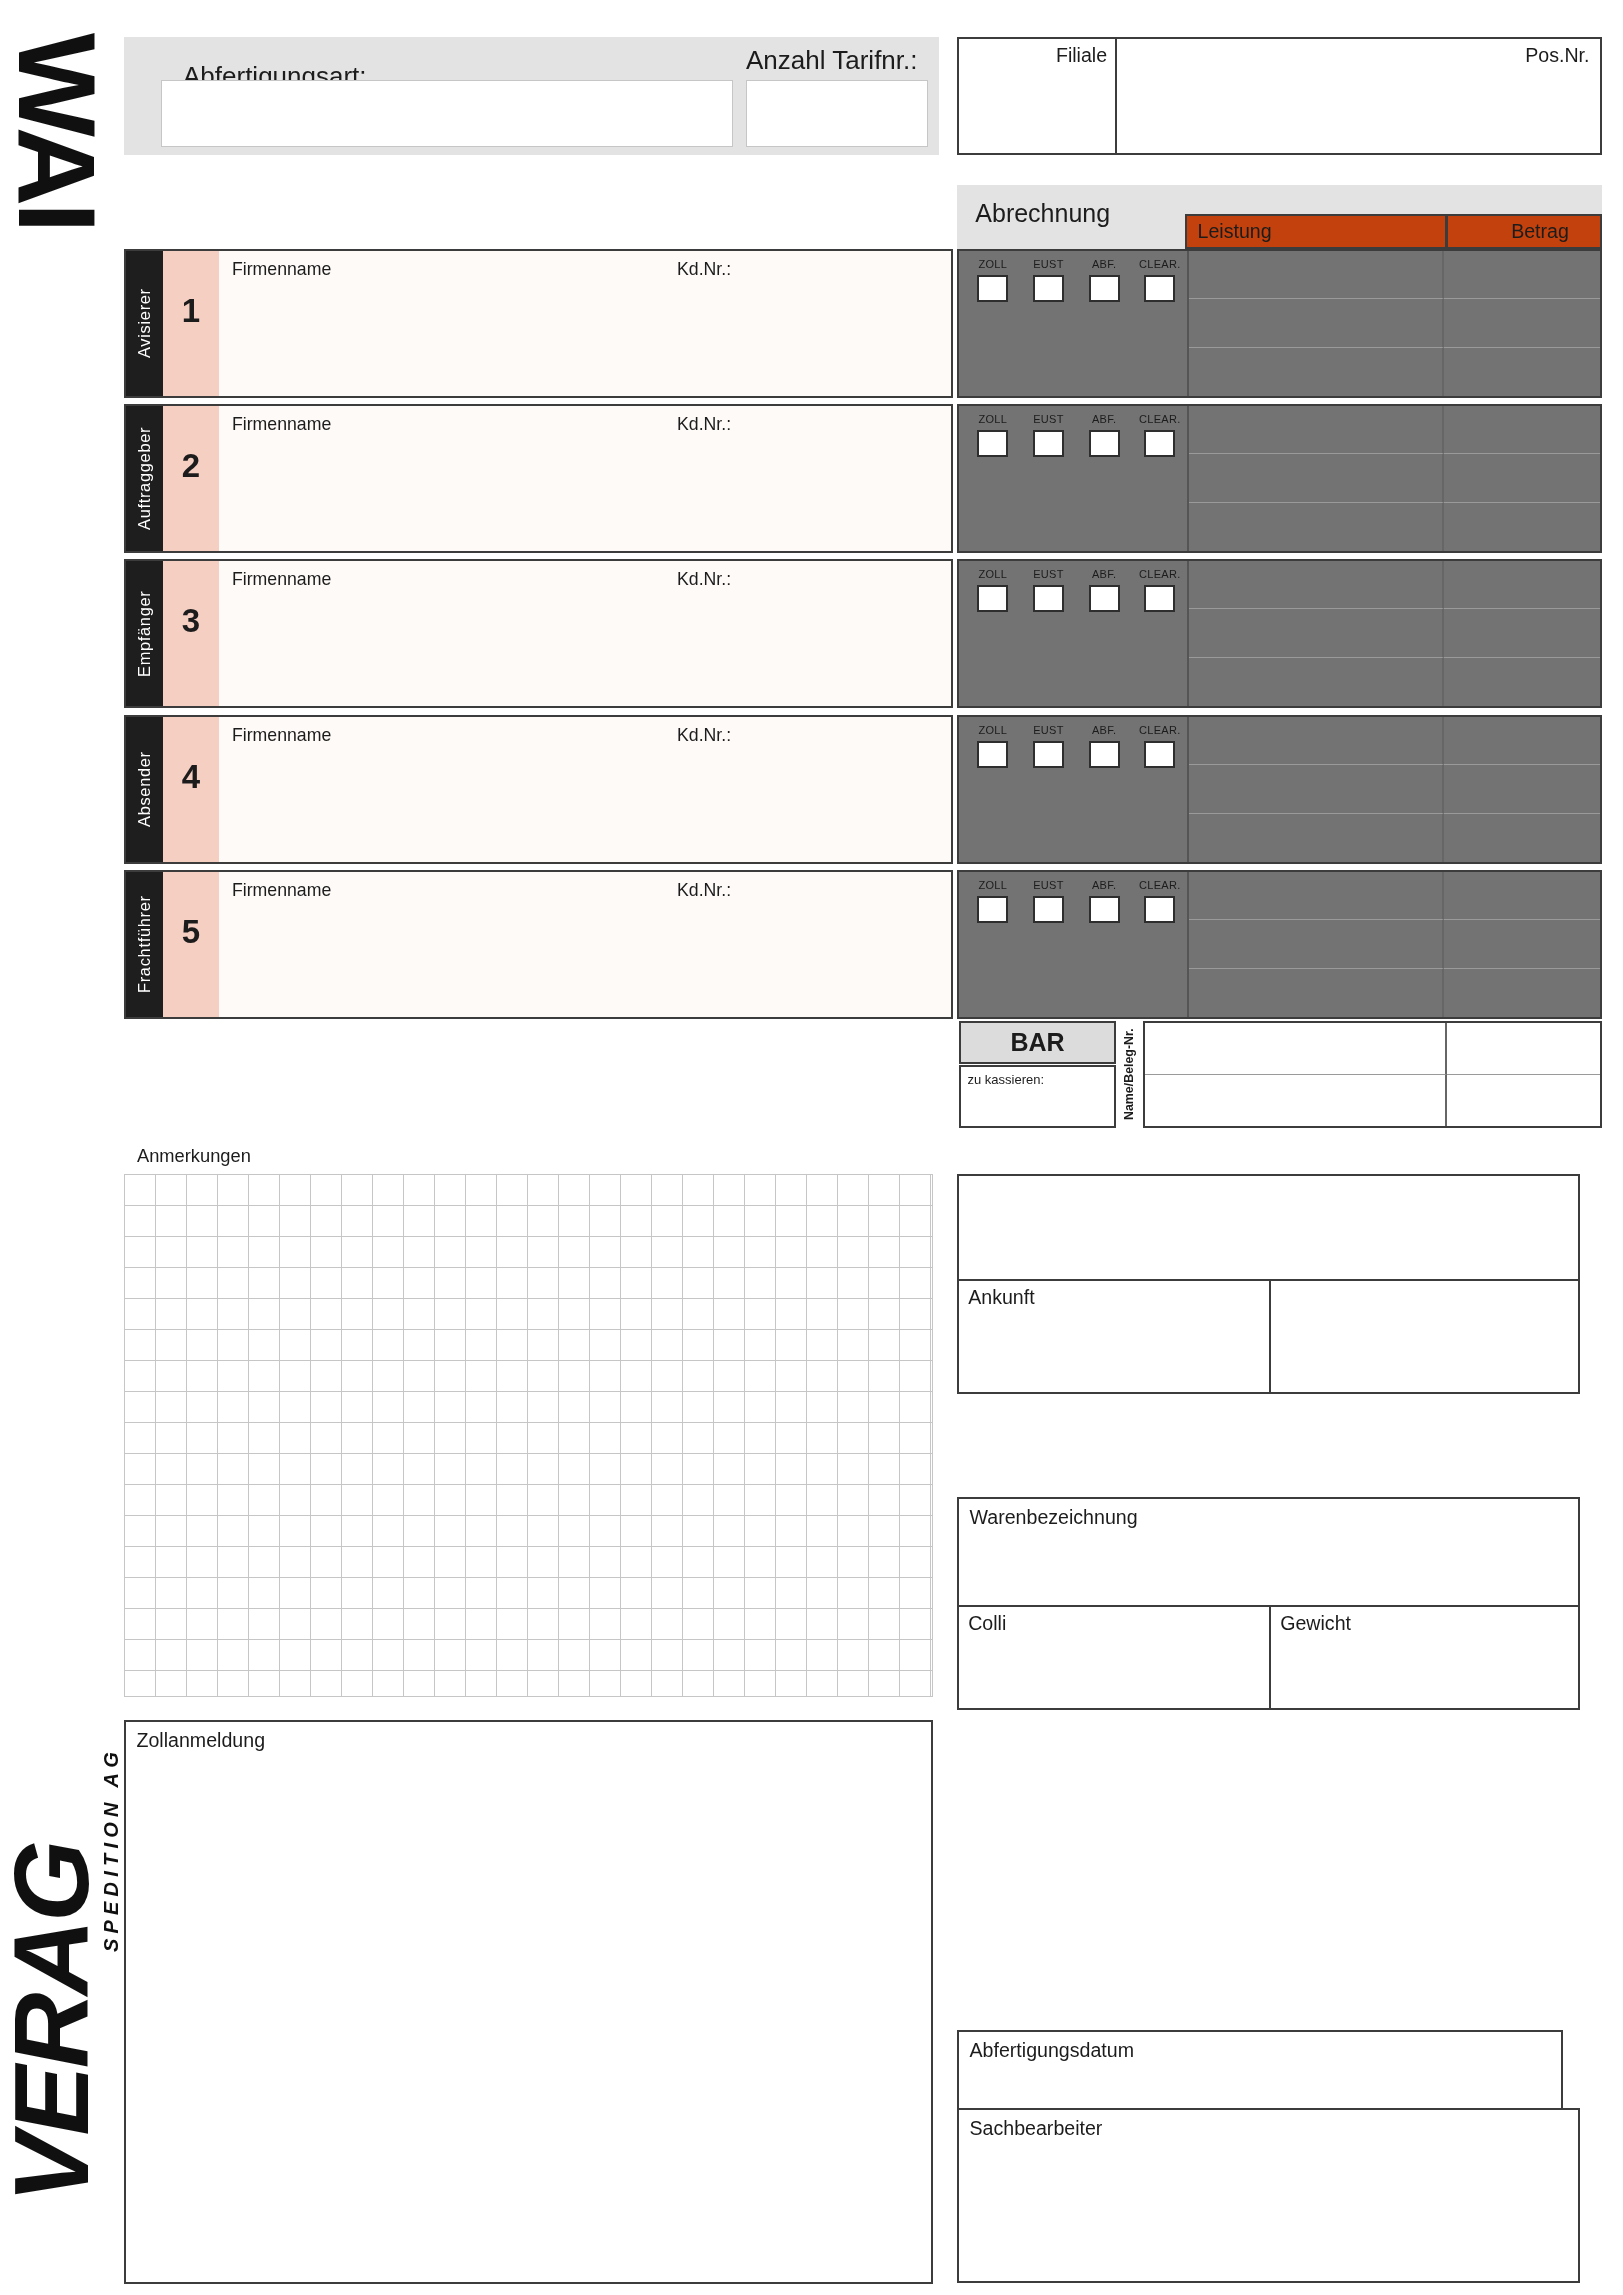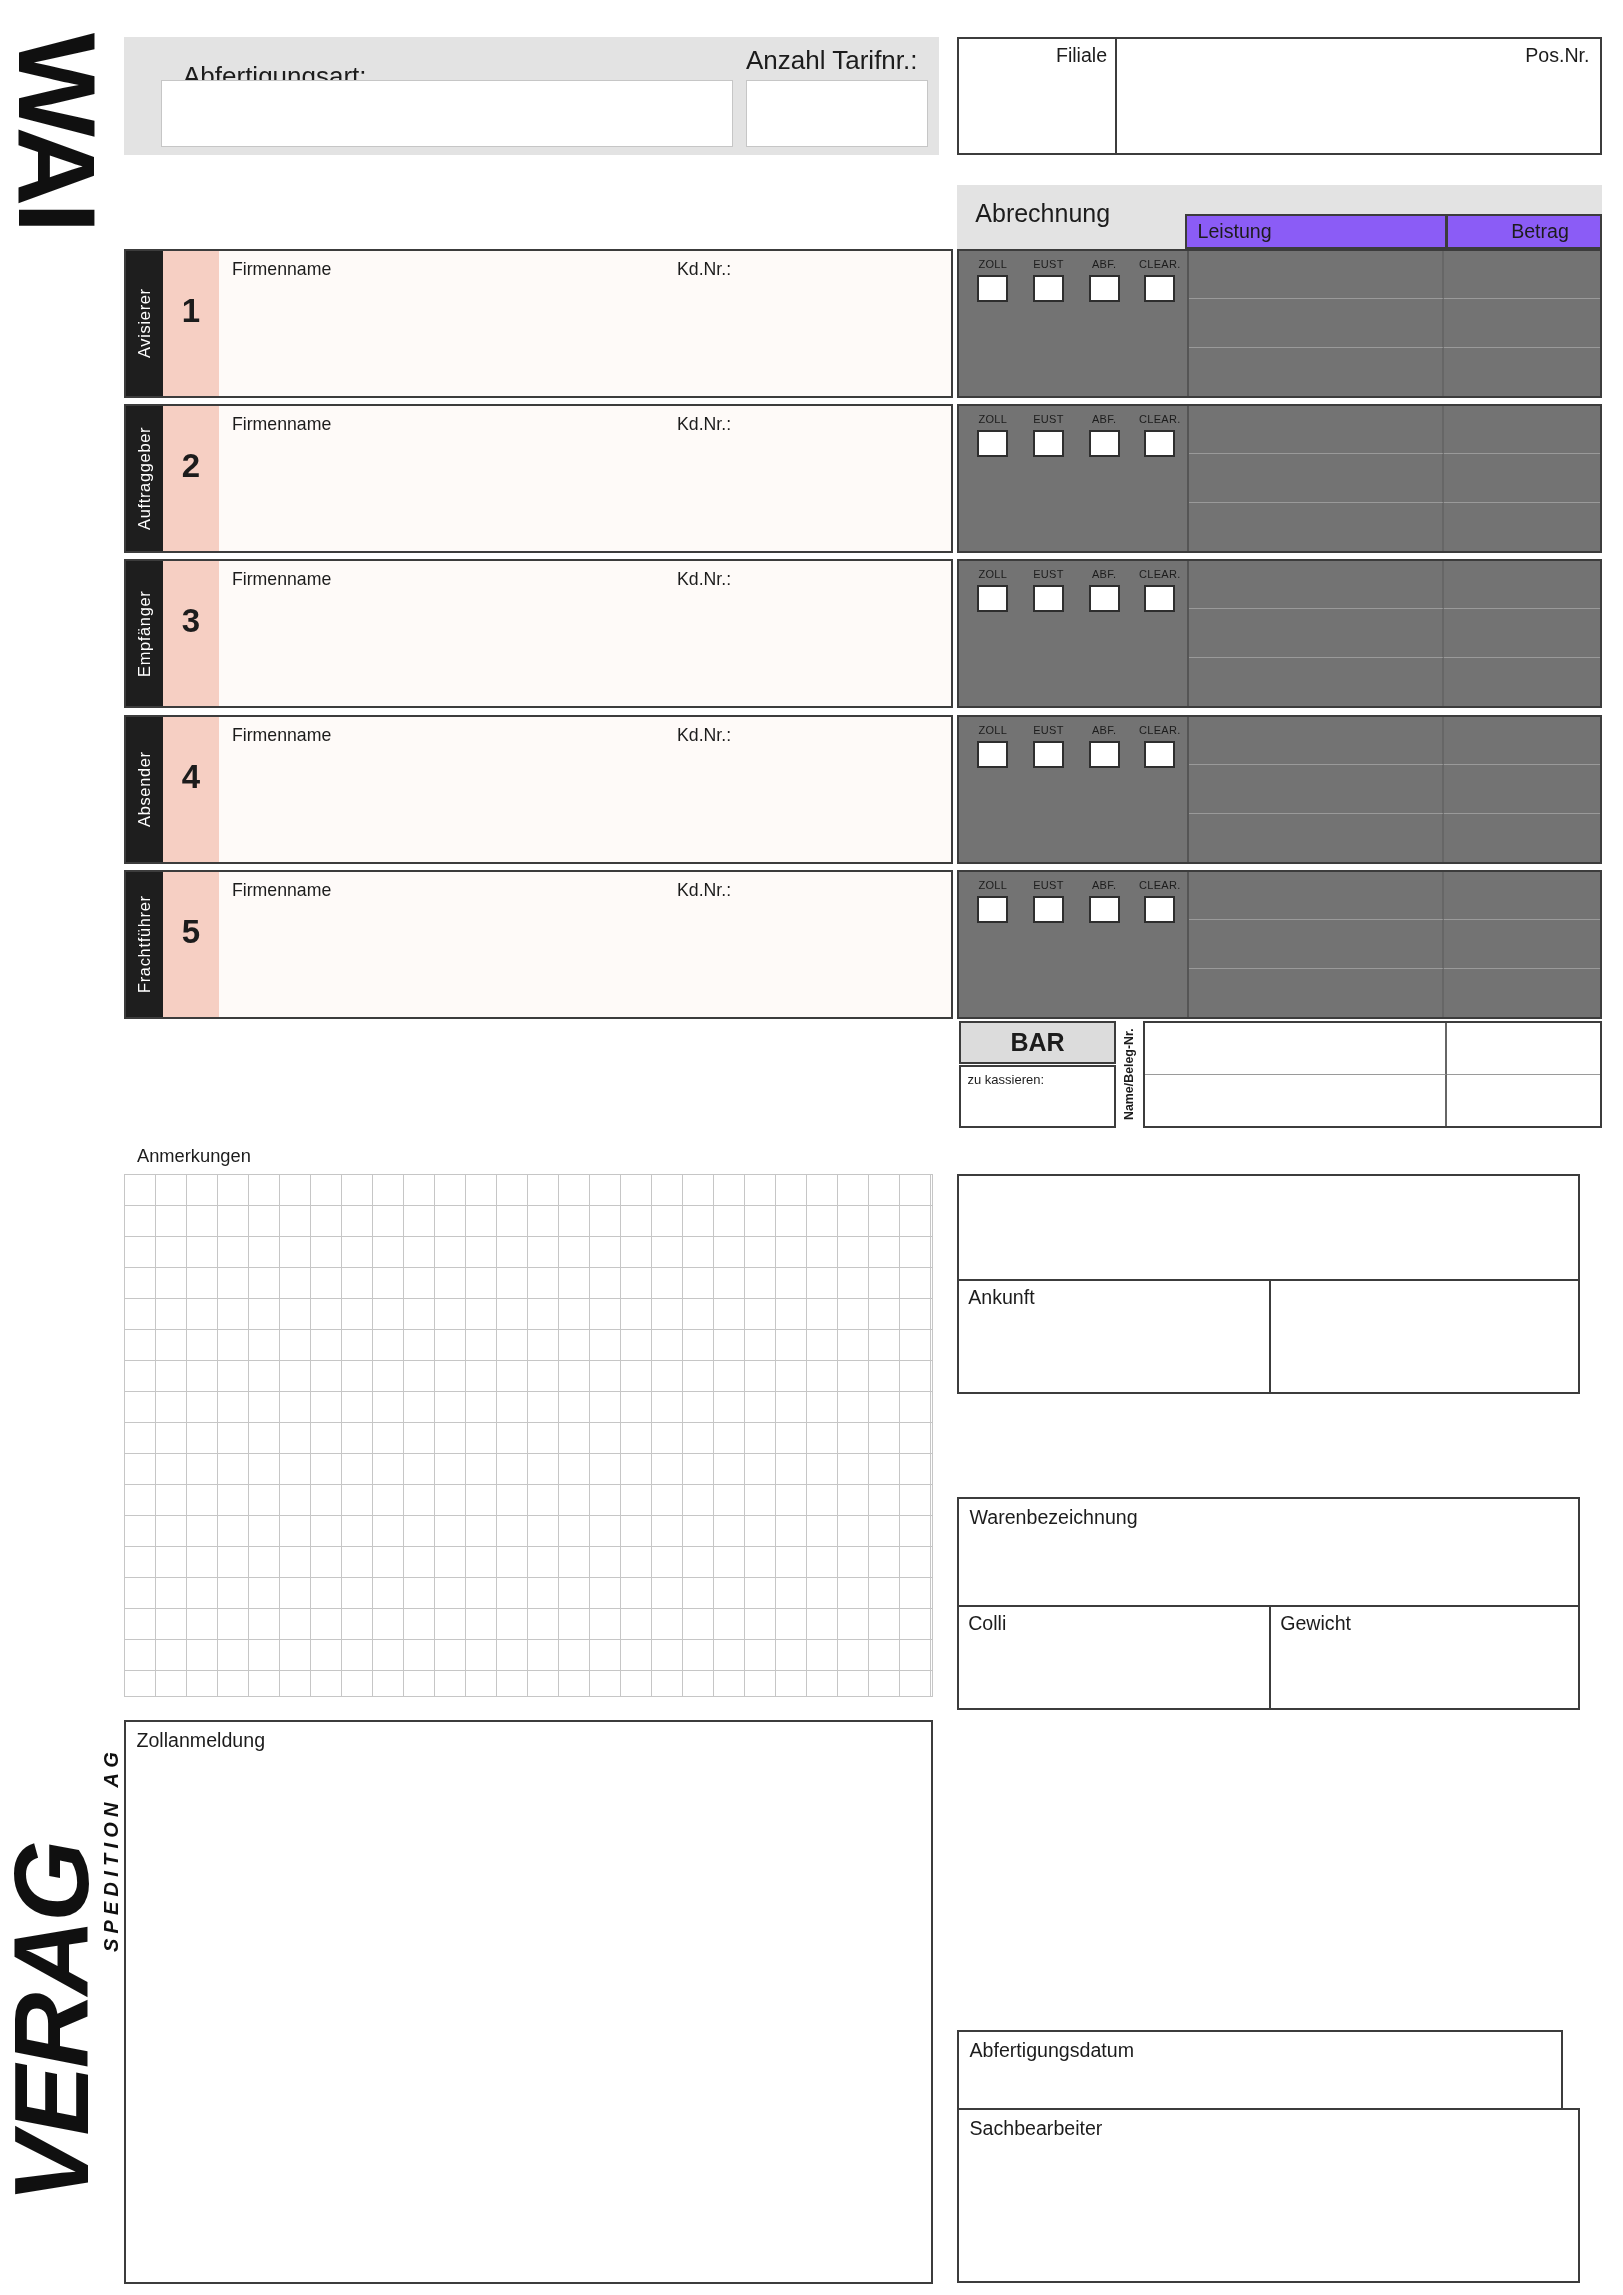--- a/index.html
+++ b/index.html
@@ -30,21 +30,21 @@
   .inp-anz { position: absolute; left: 622px; top: 43px; width: 182px; height: 67px; background: #fff; border: 0.7px solid #c6c6c6; }
 
   
   .filiale-box { left: 957px; top: 37px; width: 645px; height: 118px; border: 2px solid #3c3c3c; background: #fff; display: flex; text-align: right; }
   .filiale-cell { width: 158px; border-right: 2px solid #3c3c3c; padding: 5.2px 7.9px; font-size: 19.6px; }
   .posnr-cell { flex: 1; padding: 5.2px 10.5px; font-size: 19.6px; }
 
   
   .abr-header { left: 957px; top: 185px; width: 645px; height: 64px; background: #e3e3e3; }
   .abr-title { position: absolute; left: 18.3px; top: 14.4px; font-size: 25px; }
-  .col-head { position: absolute; top: 29.4px; height: 35px; background: #8b5cf6; border: 2px solid #3c3c3c; font-size: 19.6px; line-height: 30px; }
+  .col-head { position: absolute; top: 29.4px; height: 35px; background: #c2410c; border: 2px solid #3c3c3c; font-size: 19.6px; line-height: 30px; }
   .leistung-head { left: 228px; width: 262px; padding-left: 10.5px; }
   .betrag-head  { left: 489px; width: 156px; text-align: center; padding-left: 32px; }
 
   
   .party-left { left: 124px; width: 829px; height: 149px; border: 2px solid #3c3c3c; background: #fdf1ec; display: flex; }
   .role-bar {
     width: 37px; background: #1e1e1e; color: #fff;
     writing-mode: vertical-rl; transform: rotate(180deg);
     display: flex; align-items: center; justify-content: center;
     font-size: 16.4px; letter-spacing: 0.7px;

